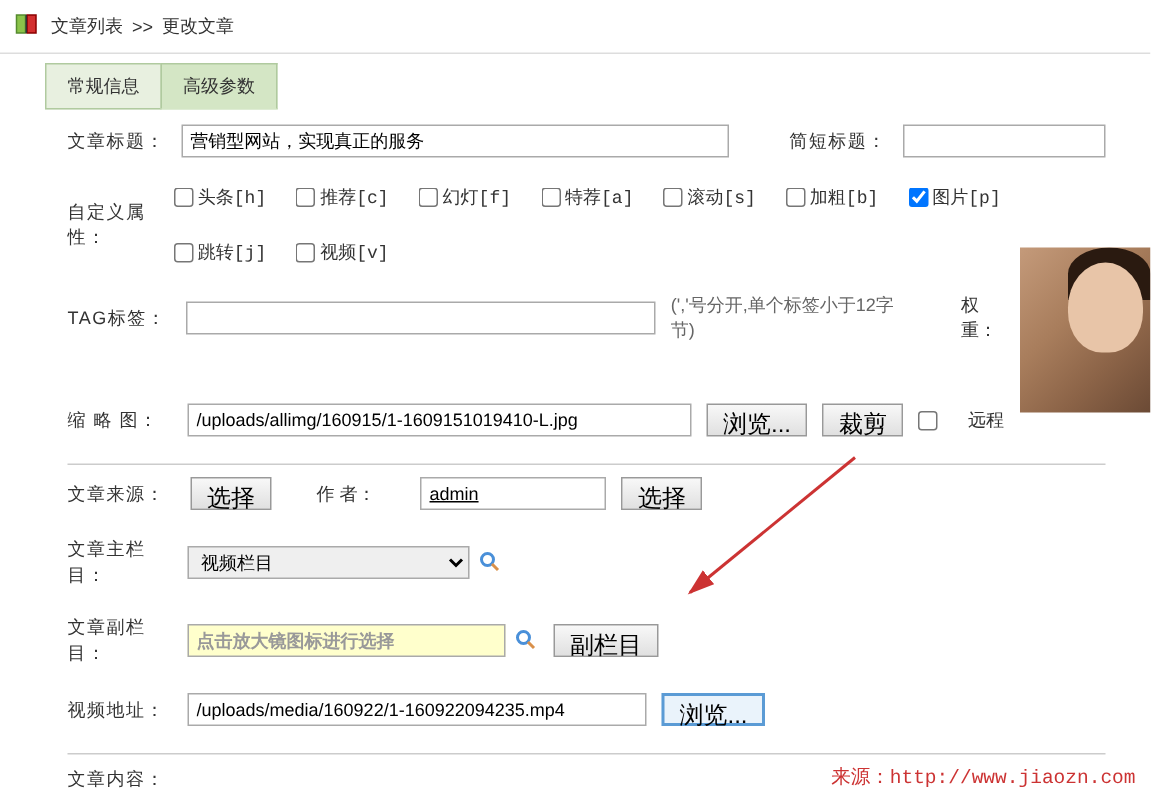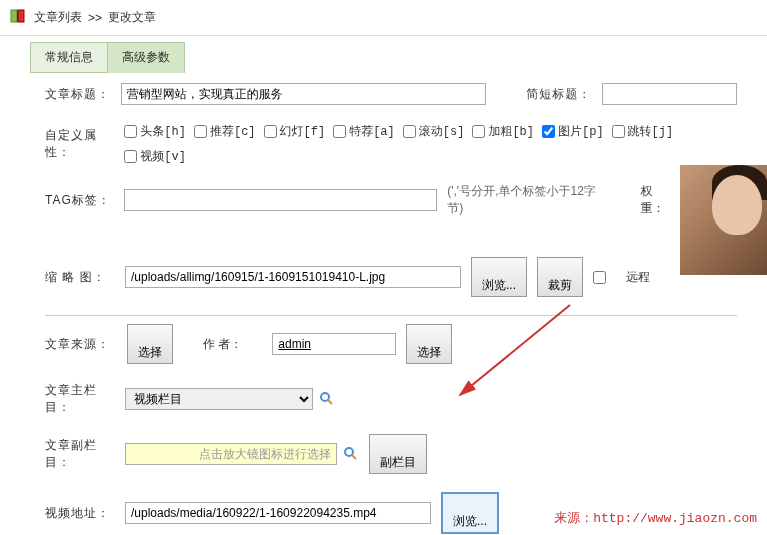--- a/index.html
+++ b/index.html
@@ -20,28 +20,28 @@
     
     input[type="text"] { border: 1px solid #aaa; padding: 3px 5px; font-size: 12px; font-family: inherit; height: 22px; }
     .input-title { width: 388px; }
     .input-short { width: 135px; }
     .input-thumb { width: 336px; font-family: "Courier New", monospace; }
     .input-src { width: 167px; }
     .input-author { width: 124px; font-family: "Courier New", monospace; text-decoration: underline; }
     .input-video { width: 306px; font-family: "Courier New", monospace; }
     .input-tag { width: 315px; }
     .input-weight { width: 38px; font-family: "Courier New", monospace; }
-    .input-subcol { width: 212px; background: #ffffcc; text-align: right; color: #999; }
+    .input-subcol { width: 212px; background: #ffffcc; text-align: left; color: #999; font-weight: bold; }
     
     select { border: 1px solid #aaa; padding: 2px 4px; font-size: 12px; height: 22px; width: 188px; }
     
-    .btn { border: 1px solid #999; background: linear-gradient(#f8f8f8, #e0e0e0); padding: 19px 10px; font-size: 12px; cursor: pointer; height: 22px; }
+    .btn { border: 1px solid #999; background: linear-gradient(#f8f8f8, #e0e0e0); padding: 3px 10px; font-size: 16px; cursor: pointer; height: 22px; }
     .btn-highlight { border: 2px solid #5b9bd5; background: #eaf3fb; }
     
-    .checks { display: flex; flex-wrap: wrap; gap: 8px; align-items: flex-end; }
+    .checks { display: flex; flex-wrap: wrap; gap: 20px; align-items: flex-end; }
     .check-item { display: flex; align-items: center; gap: 3px; font-family: "Courier New", monospace; font-size: 12px; }
     
     .hr-line { border: none; border-top: 1px solid #ccc; margin: 8px 0; }
     
     .mag-icon { width: 16px; height: 16px; margin-left: 6px; }
     
     .thumb-img { position: absolute; right: 0; top: 165px; width: 87px; height: 110px; background: linear-gradient(135deg, #c49a7a 0%, #a87d5c 40%, #8b6347 70%, #6b4a35 100%); overflow: hidden; }
     .thumb-face { position: absolute; right: 5px; top: 10px; width: 50px; height: 60px; background: #e8c5a8; border-radius: 50% 50% 45% 45%; }
     .thumb-hair { position: absolute; right: 0; top: 0; width: 55px; height: 35px; background: #2a1a10; border-radius: 50% 50% 0 0; }
     

